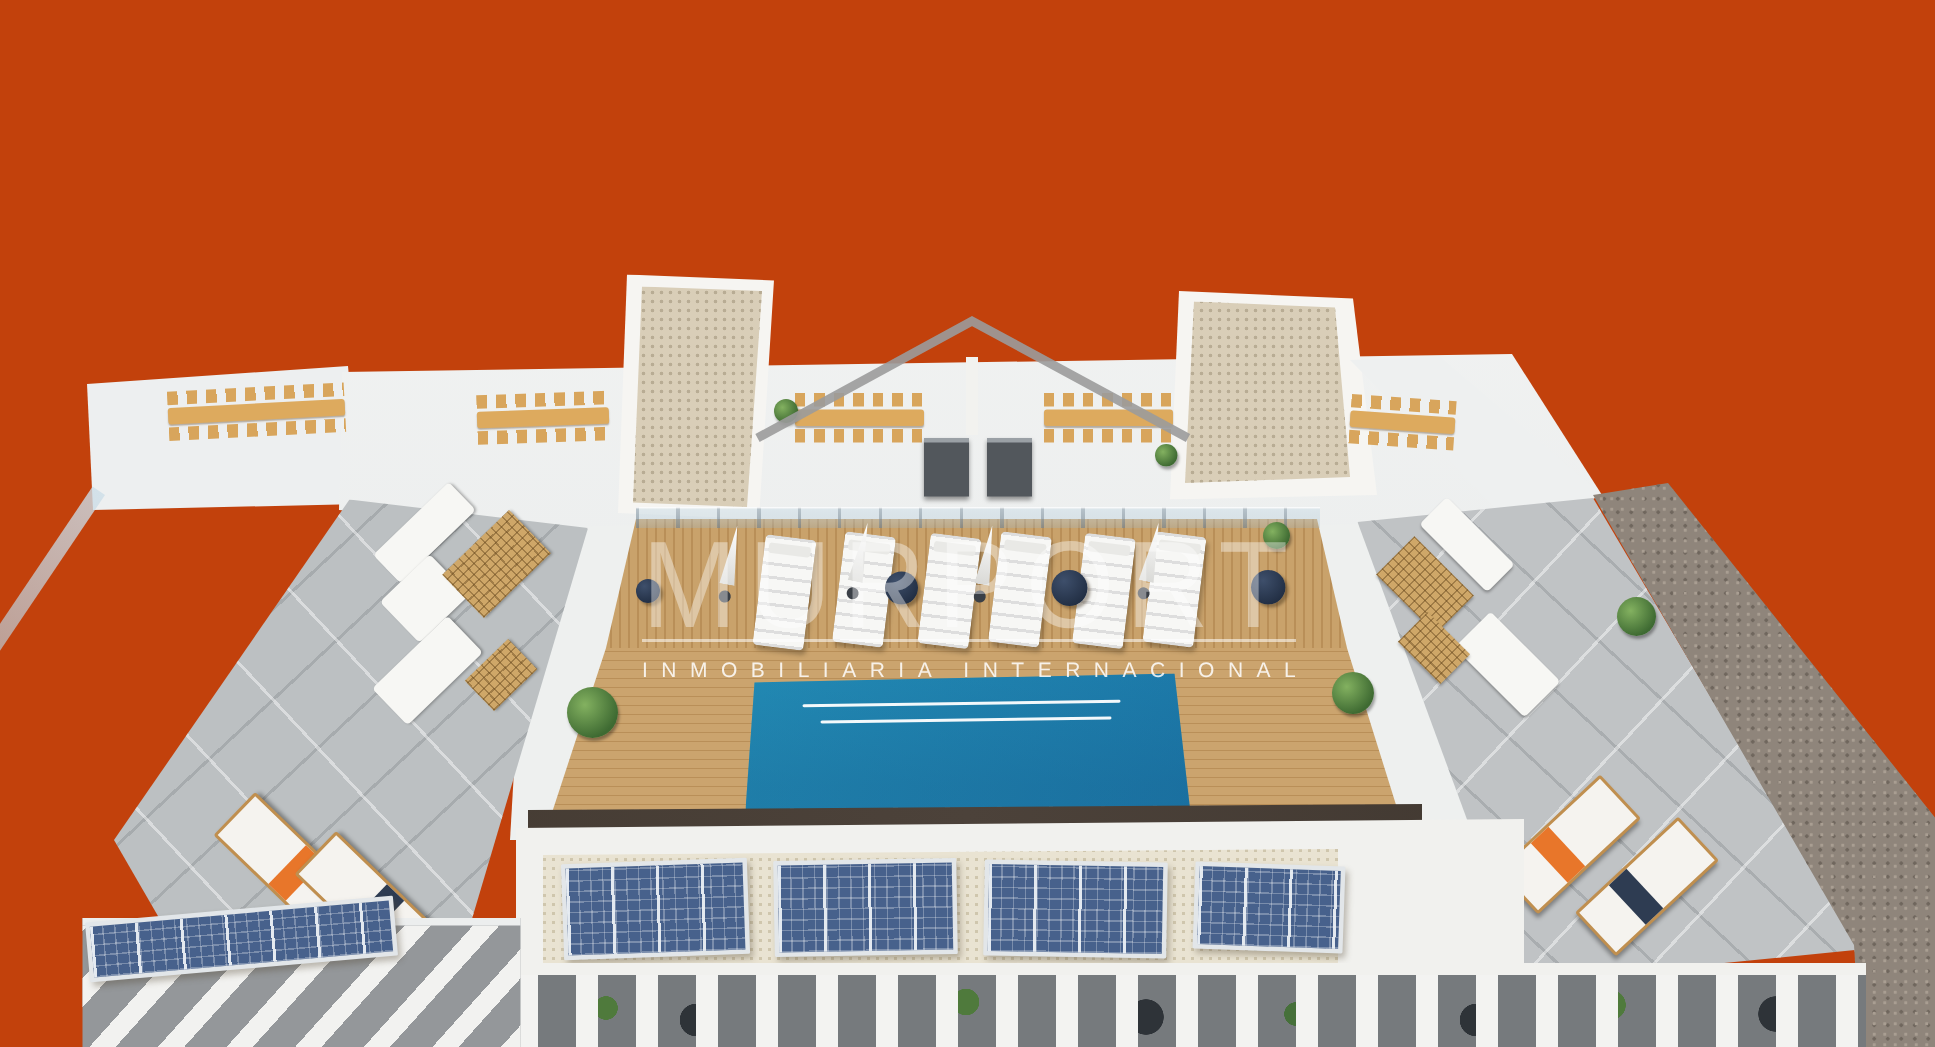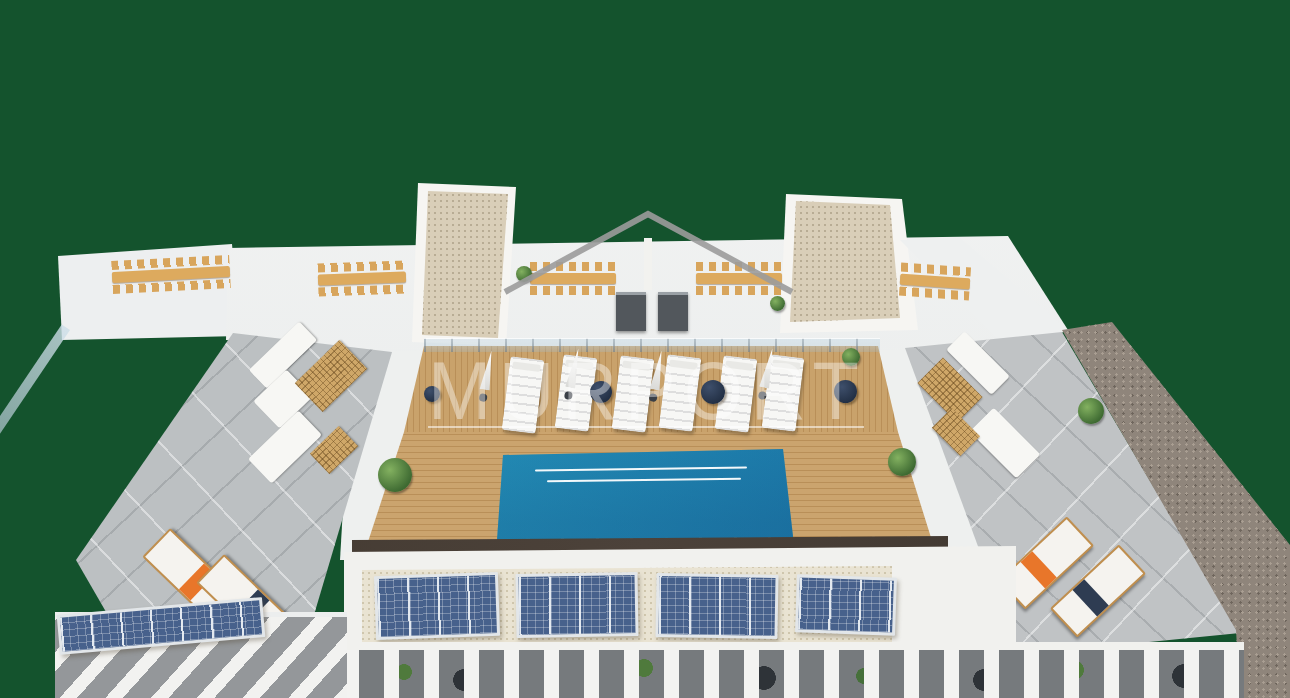--- a/index.html
+++ b/index.html
@@ -1,16 +1,16 @@
 <!DOCTYPE html>
 <html><head>
 <meta charset="utf-8">
 <style>
   html,body{margin:0;padding:0;background:#000;}
-  .scene{position:relative;width:1290px;height:698px;background:#14532d;overflow:hidden;
+  .scene{position:relative;width:1290px;height:698px;background:#c2410c;overflow:hidden;
          font-family:"Liberation Sans",sans-serif;}
   .layer{position:absolute;inset:0;}
   .abs{position:absolute;}
 
   
   .farleft-terrace{background:#edeff0;clip-path:polygon(58px 256px,232px 244px,240px 336px,62px 340px);}
   .upper-band{background:linear-gradient(180deg,#f4f5f4 0%,#eceeee 60%,#e3e6e6 100%);
               clip-path:polygon(228px 248px,1008px 236px,1068px 330px,1012px 354px,398px 354px,226px 340px);}
   .ltower{background:#f6f5f2;clip-path:polygon(418px 183px,516px 187px,506px 346px,412px 342px);}
   .ltower-top{background:#d9ceb8;background-image:radial-gradient(#b8ac94 1px,transparent 1.4px);background-size:6px 6px;
@@ -224,15 +224,16 @@
   <div class="balconies"></div>
   <div class="blterrace"></div>
   <div class="solar" style="left:58px;top:606px;width:200px;height:34px;transform:rotate(-5deg)"></div>
 
   <div class="layer wm">
     <svg class="wm-roof" width="1290" height="698">
       <polyline points="505,292 648,214 792,292" fill="none" stroke="rgba(155,155,155,0.9)" stroke-width="6"></polyline>
     </svg>
     <div class="wm-brand">MURPORT</div>
     <div class="wm-rule"></div>
+    <div class="wm-tagline">INMOBILIARIA INTERNACIONAL</div>
   </div>
 
 </div>
 
 </body></html>

